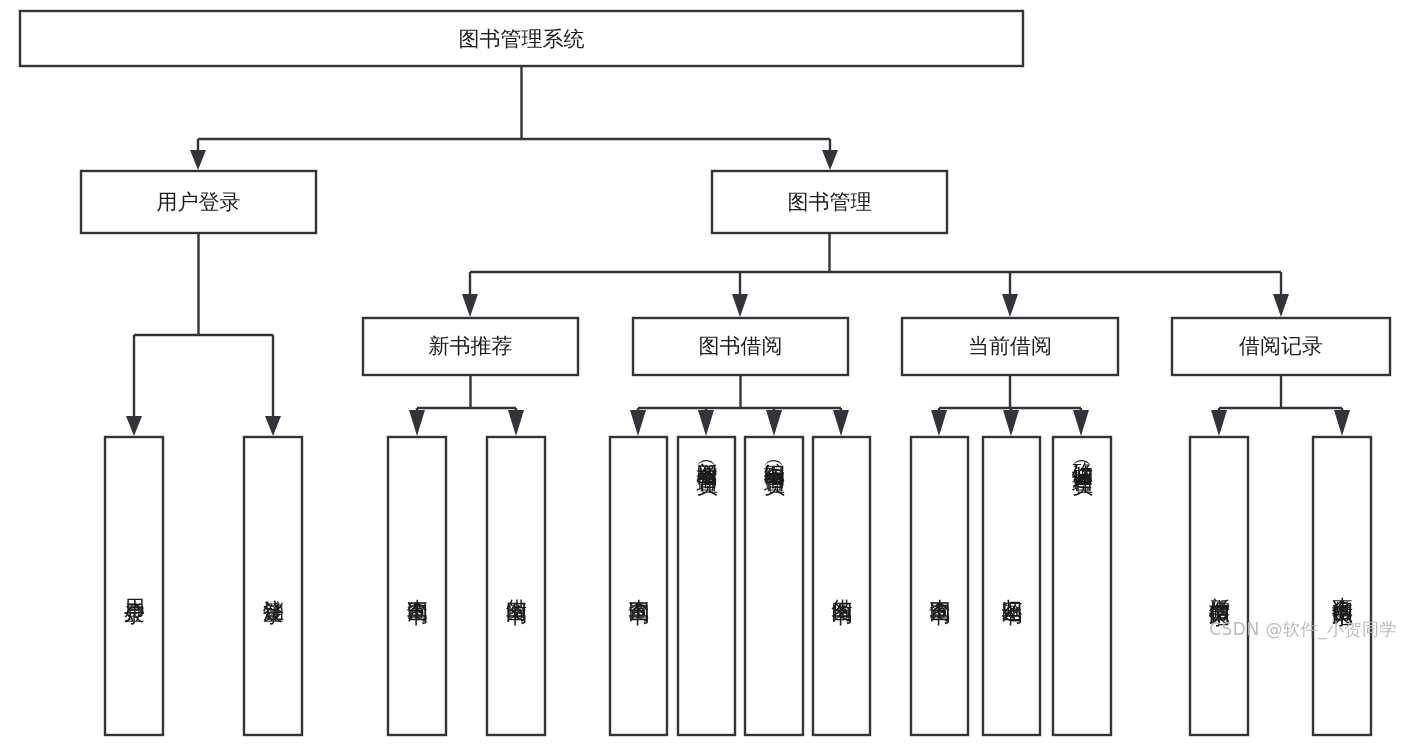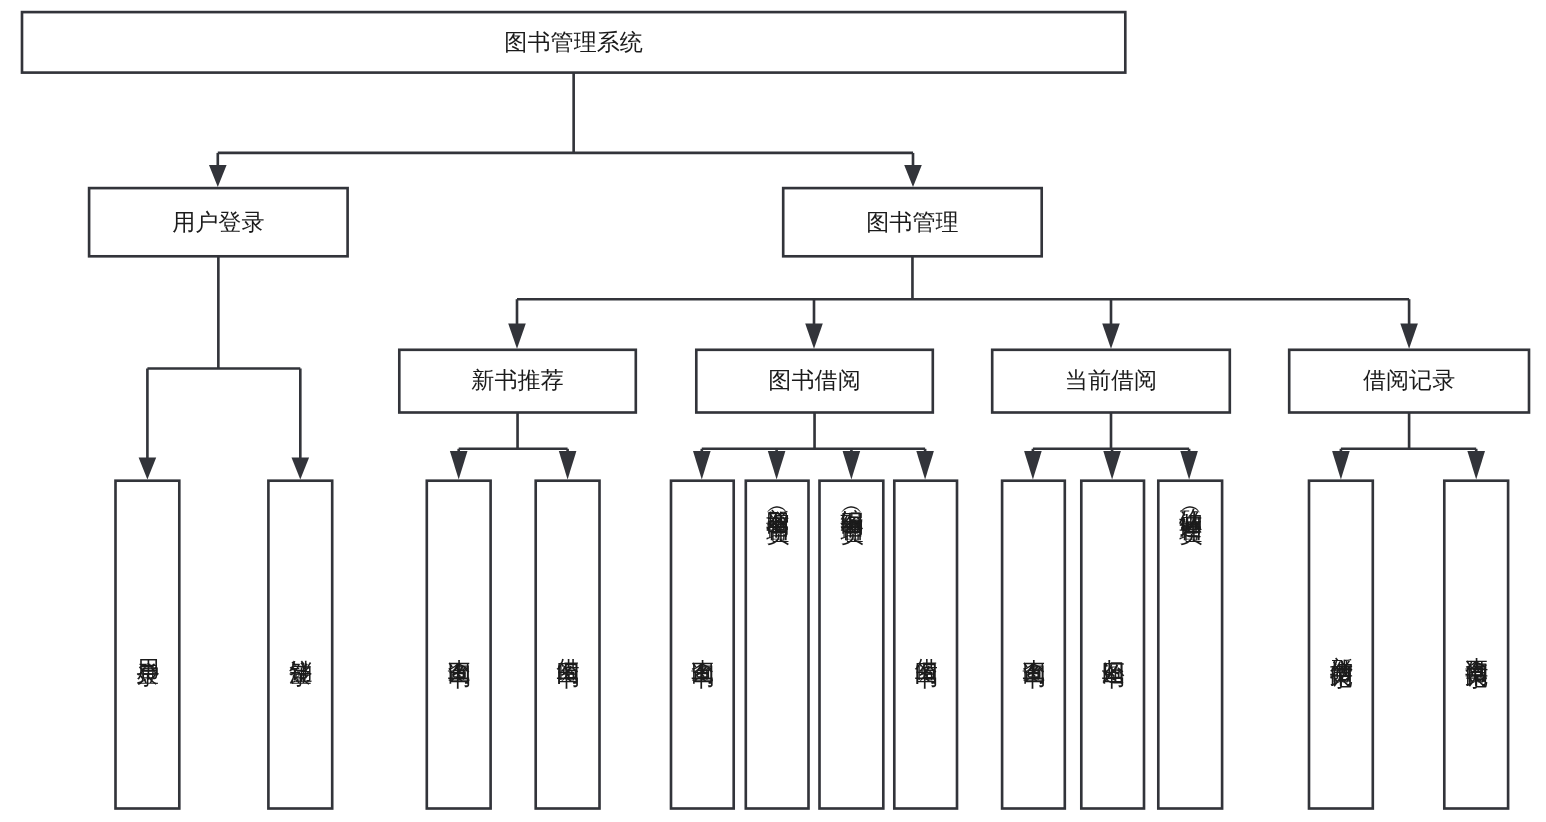--- a/index.html
+++ b/index.html
@@ -209,14 +209,15 @@
   <div class="leaf-label" style="left:745px; top:437px; width:58px; height:298px; justify-content:flex-start; display:flex; align-items:center; padding-top:8px; box-sizing:border-box;">编辑图书（管理员）</div>
   <div class="leaf-label" style="left:813px; top:437px; width:57px; height:298px; justify-content:center; display:flex; align-items:center;">借阅图书</div>
 
   <div class="leaf-label" style="left:911px; top:437px; width:57px; height:298px; justify-content:center; display:flex; align-items:center;">查询图书</div>
   <div class="leaf-label" style="left:983px; top:437px; width:57px; height:298px; justify-content:center; display:flex; align-items:center;">归还图书</div>
   <div class="leaf-label" style="left:1053px; top:437px; width:58px; height:298px; justify-content:flex-start; display:flex; align-items:center; padding-top:8px; box-sizing:border-box;">确认归还（管理员）</div>
 
   <div class="leaf-label" style="left:1190px; top:437px; width:58px; height:298px; justify-content:center; display:flex; align-items:center;">新增借阅记录</div>
   <div class="leaf-label" style="left:1313px; top:437px; width:58px; height:298px; justify-content:center; display:flex; align-items:center;">查询借阅记录</div>
 
+  <div class="watermark">CSDN @软件_小贺同学</div>
 
 </div>
 
 </body></html>

